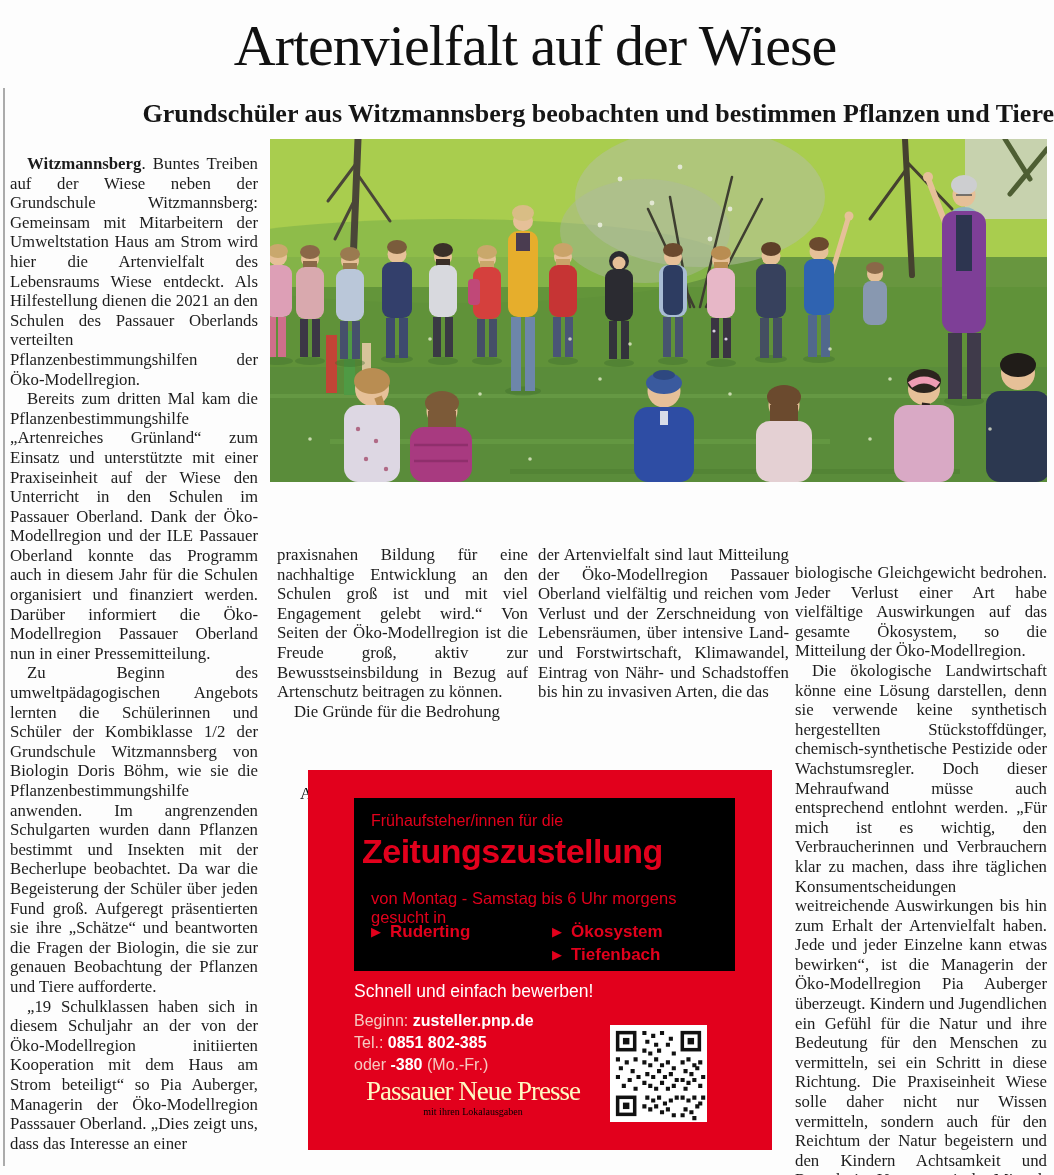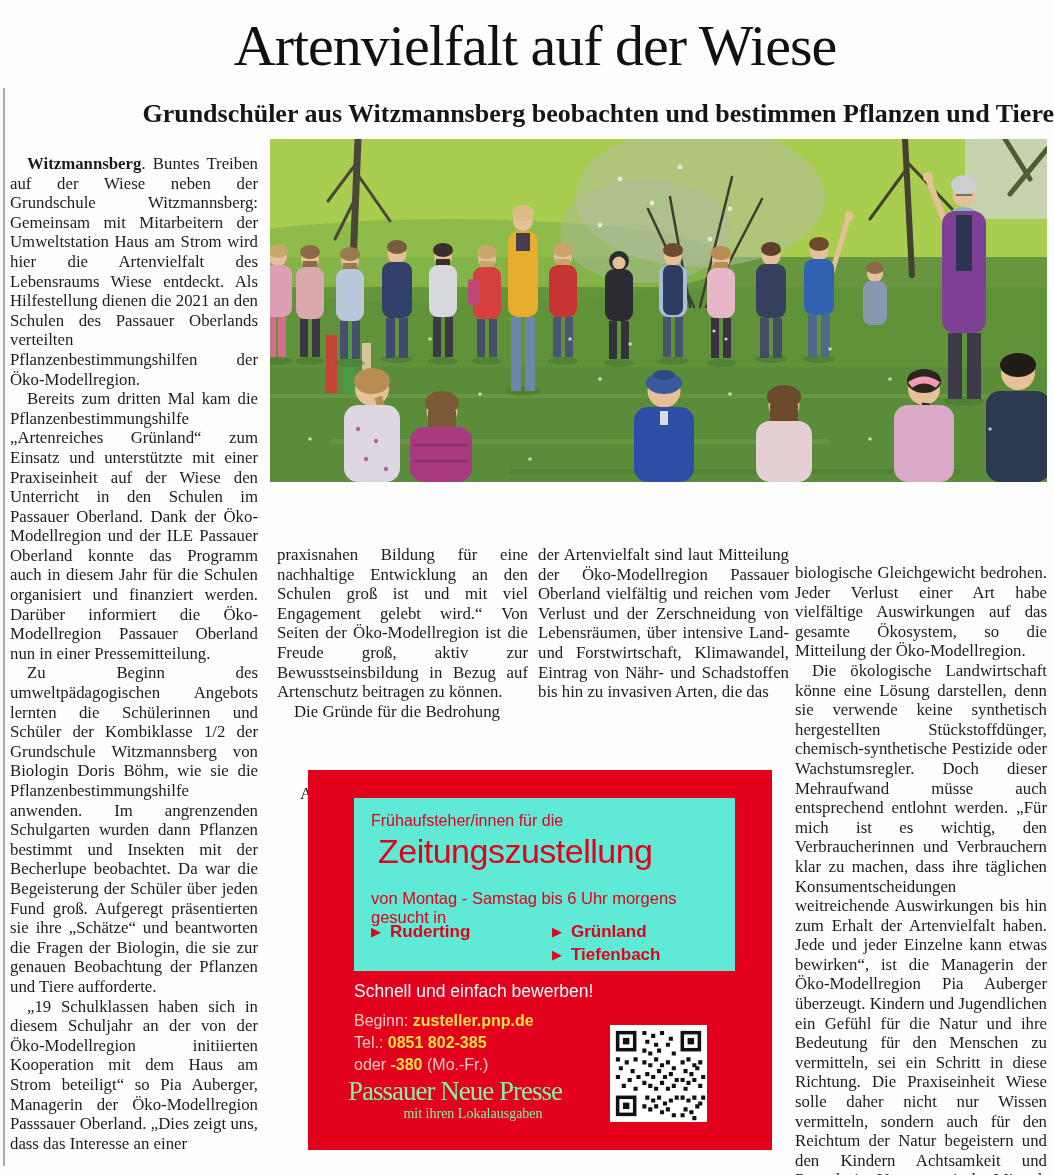--- a/index.html
+++ b/index.html
@@ -22,38 +22,38 @@
   .caption{left:277px;top:487px;width:770px;font-family:"Liberation Sans","DejaVu Sans",sans-serif;
            font-size:16px;line-height:21.5px;text-align:justify;color:#222;}
   .caption b{font-weight:bold;}
   .caption .credit{position:absolute;right:0;bottom:0;font-size:14.5px;color:#2a2a2a;background:#fdfdfd;padding-left:6px;}
   
   .ad-label-row{left:300px;top:744px;width:472px;display:flex;align-items:center;}
   .ad-label-row .lbl{font-size:17px;color:#111;margin-top:40px;}
   .ad-label-row .rule{flex:1;height:0;border-top:1.6px solid #4c4c4c;margin-left:9px;margin-top:2px;}
   .ad{left:308px;top:770px;width:464px;height:380px;background:#e2001c;
       font-family:"Liberation Sans","DejaVu Sans",sans-serif;}
-  .ad-inner{position:absolute;left:46px;top:28px;width:381px;height:173px;background:#5eead4;color:#e2001c;}
+  .ad-inner{position:absolute;left:46px;top:28px;width:381px;height:173px;background:#000000;color:#e2001c;}
   .ad-intro{position:absolute;left:17px;top:14px;font-size:16px;}
-  .ad-headline{position:absolute;left:24px;top:34px;font-size:34px;font-weight:normal;letter-spacing:-0.5px;}
+  .ad-headline{position:absolute;left:8px;top:34px;font-size:34px;font-weight:bold;letter-spacing:-0.5px;}
   .ad-subline{position:absolute;left:17px;top:91px;font-size:16.5px;}
   .ad-locs{position:absolute;left:17px;top:122px;width:350px;}
   .loc{display:flex;align-items:center;font-weight:bold;font-size:17px;height:23px;}
   .loc .tri{font-size:13px;margin-right:9px;}
   .loc-a{position:absolute;left:0;top:0;}
   .loc-b{position:absolute;left:181px;top:0;}
   .loc-c{position:absolute;left:181px;top:23px;}
   .ad-cta{position:absolute;left:46px;top:211px;color:#ffffff;font-weight:normal;font-size:17.5px;}
   .ad-contact{position:absolute;left:46px;top:240px;color:#f6c9c0;font-size:16px;line-height:22px;}
-  .ad-contact b{color:#fde047;}
-  .ad-brand{position:absolute;left:40px;top:306px;width:250px;text-align:left;
-            font-family:"Liberation Serif","DejaVu Serif",serif;color:#86efac;
+  .ad-contact b{color:#ffffff;}
+  .ad-brand{position:absolute;left:40px;top:306px;width:250px;text-align:center;
+            font-family:"Liberation Serif","DejaVu Serif",serif;color:#fef9c3;
             font-size:27px;letter-spacing:-1px;white-space:nowrap;}
   .ad-brand-sub{position:absolute;left:40px;top:336px;width:250px;text-align:center;
-            font-family:"Liberation Serif","DejaVu Serif",serif;color:#86efac;font-size:14px;}
+            font-family:"Liberation Serif","DejaVu Serif",serif;color:#000000;font-size:10px;}
   .qr{position:absolute;left:302px;top:255px;width:97px;height:97px;background:#ffffff;}
 </style>
 </head>
 <body>
 
 <div class="page">
 
   <div class="abs left-rule"></div>
 
   <h1 class="abs headline" style="margin:0;font-weight:normal;">Artenvielfalt auf der Wiese</h1>
@@ -330,21 +330,21 @@
       <div class="ad-intro">Frühaufsteher/innen für die</div>
       <div class="ad-headline">Zeitungszustellung</div>
       <div class="ad-subline">von Montag - Samstag bis 6 Uhr morgens gesucht in</div>
       <div class="ad-locs">
         <div class="loc loc-a">
             <span class="tri">▶</span>
             <span>Ruderting</span>
           </div>
         <div class="loc loc-b">
             <span class="tri">▶</span>
-            <span>Grünland</span>
+            <span>Ökosystem</span>
           </div>
         <div class="loc loc-c">
             <span class="tri">▶</span>
             <span>Tiefenbach</span>
           </div>
       </div>
     </div>
     <div class="ad-cta">Schnell und einfach bewerben!</div>
     <div class="ad-contact">
       <div><span>Beginn:</span> <b>zusteller.pnp.de</b></div>

